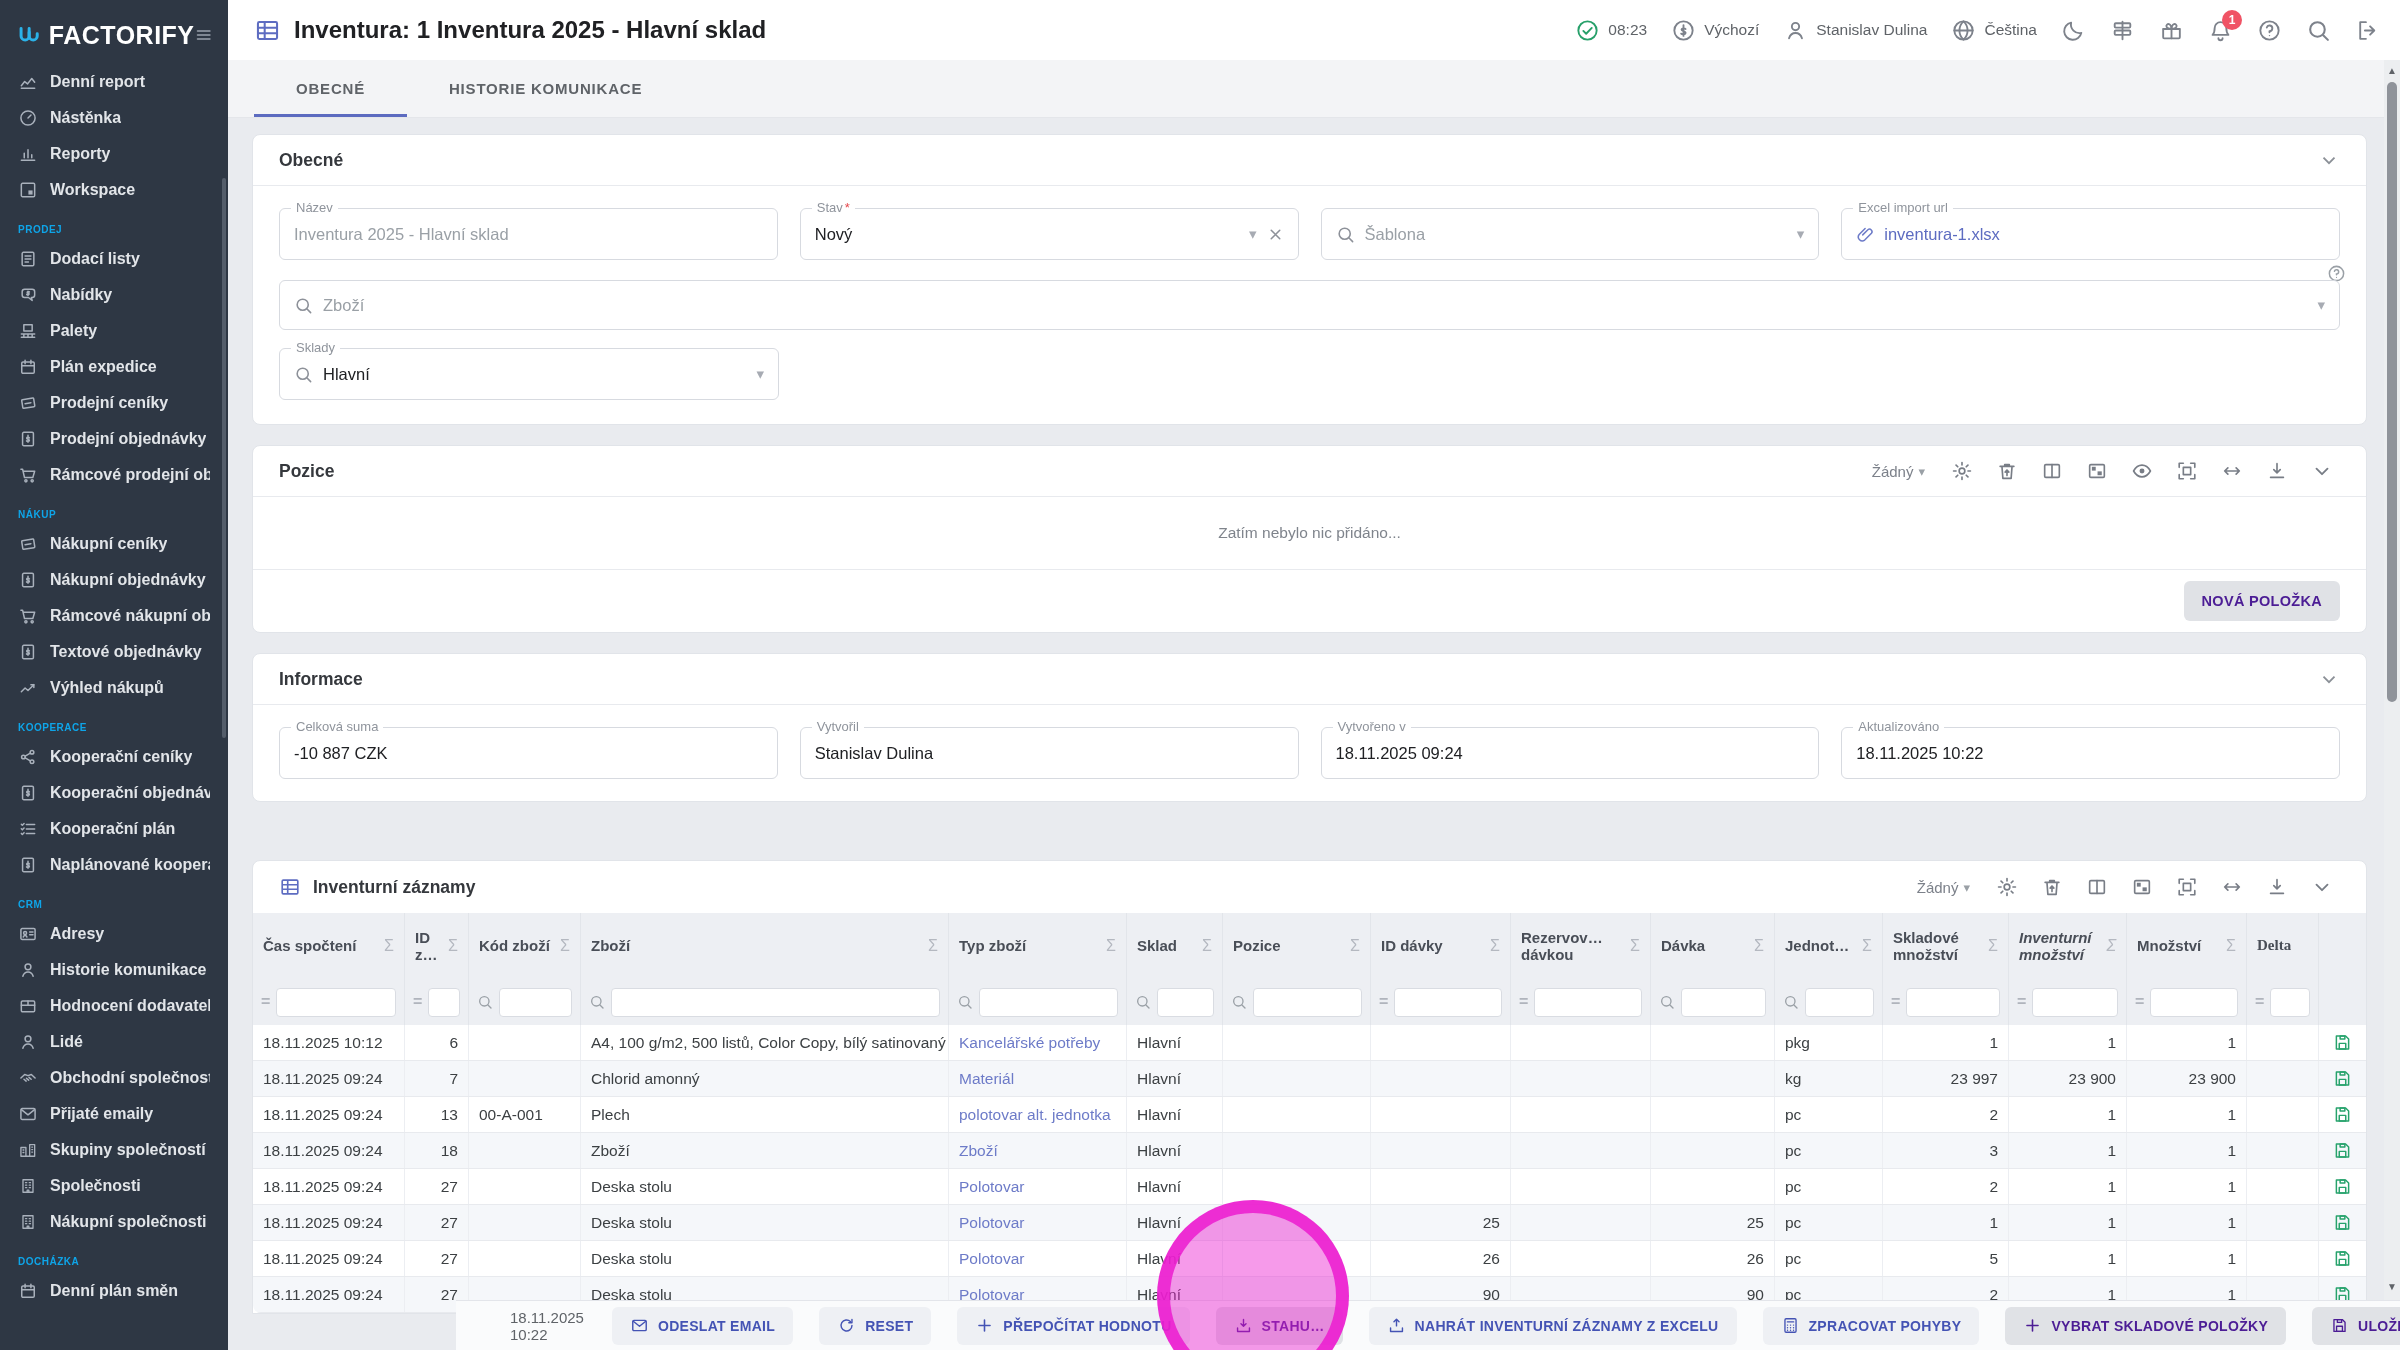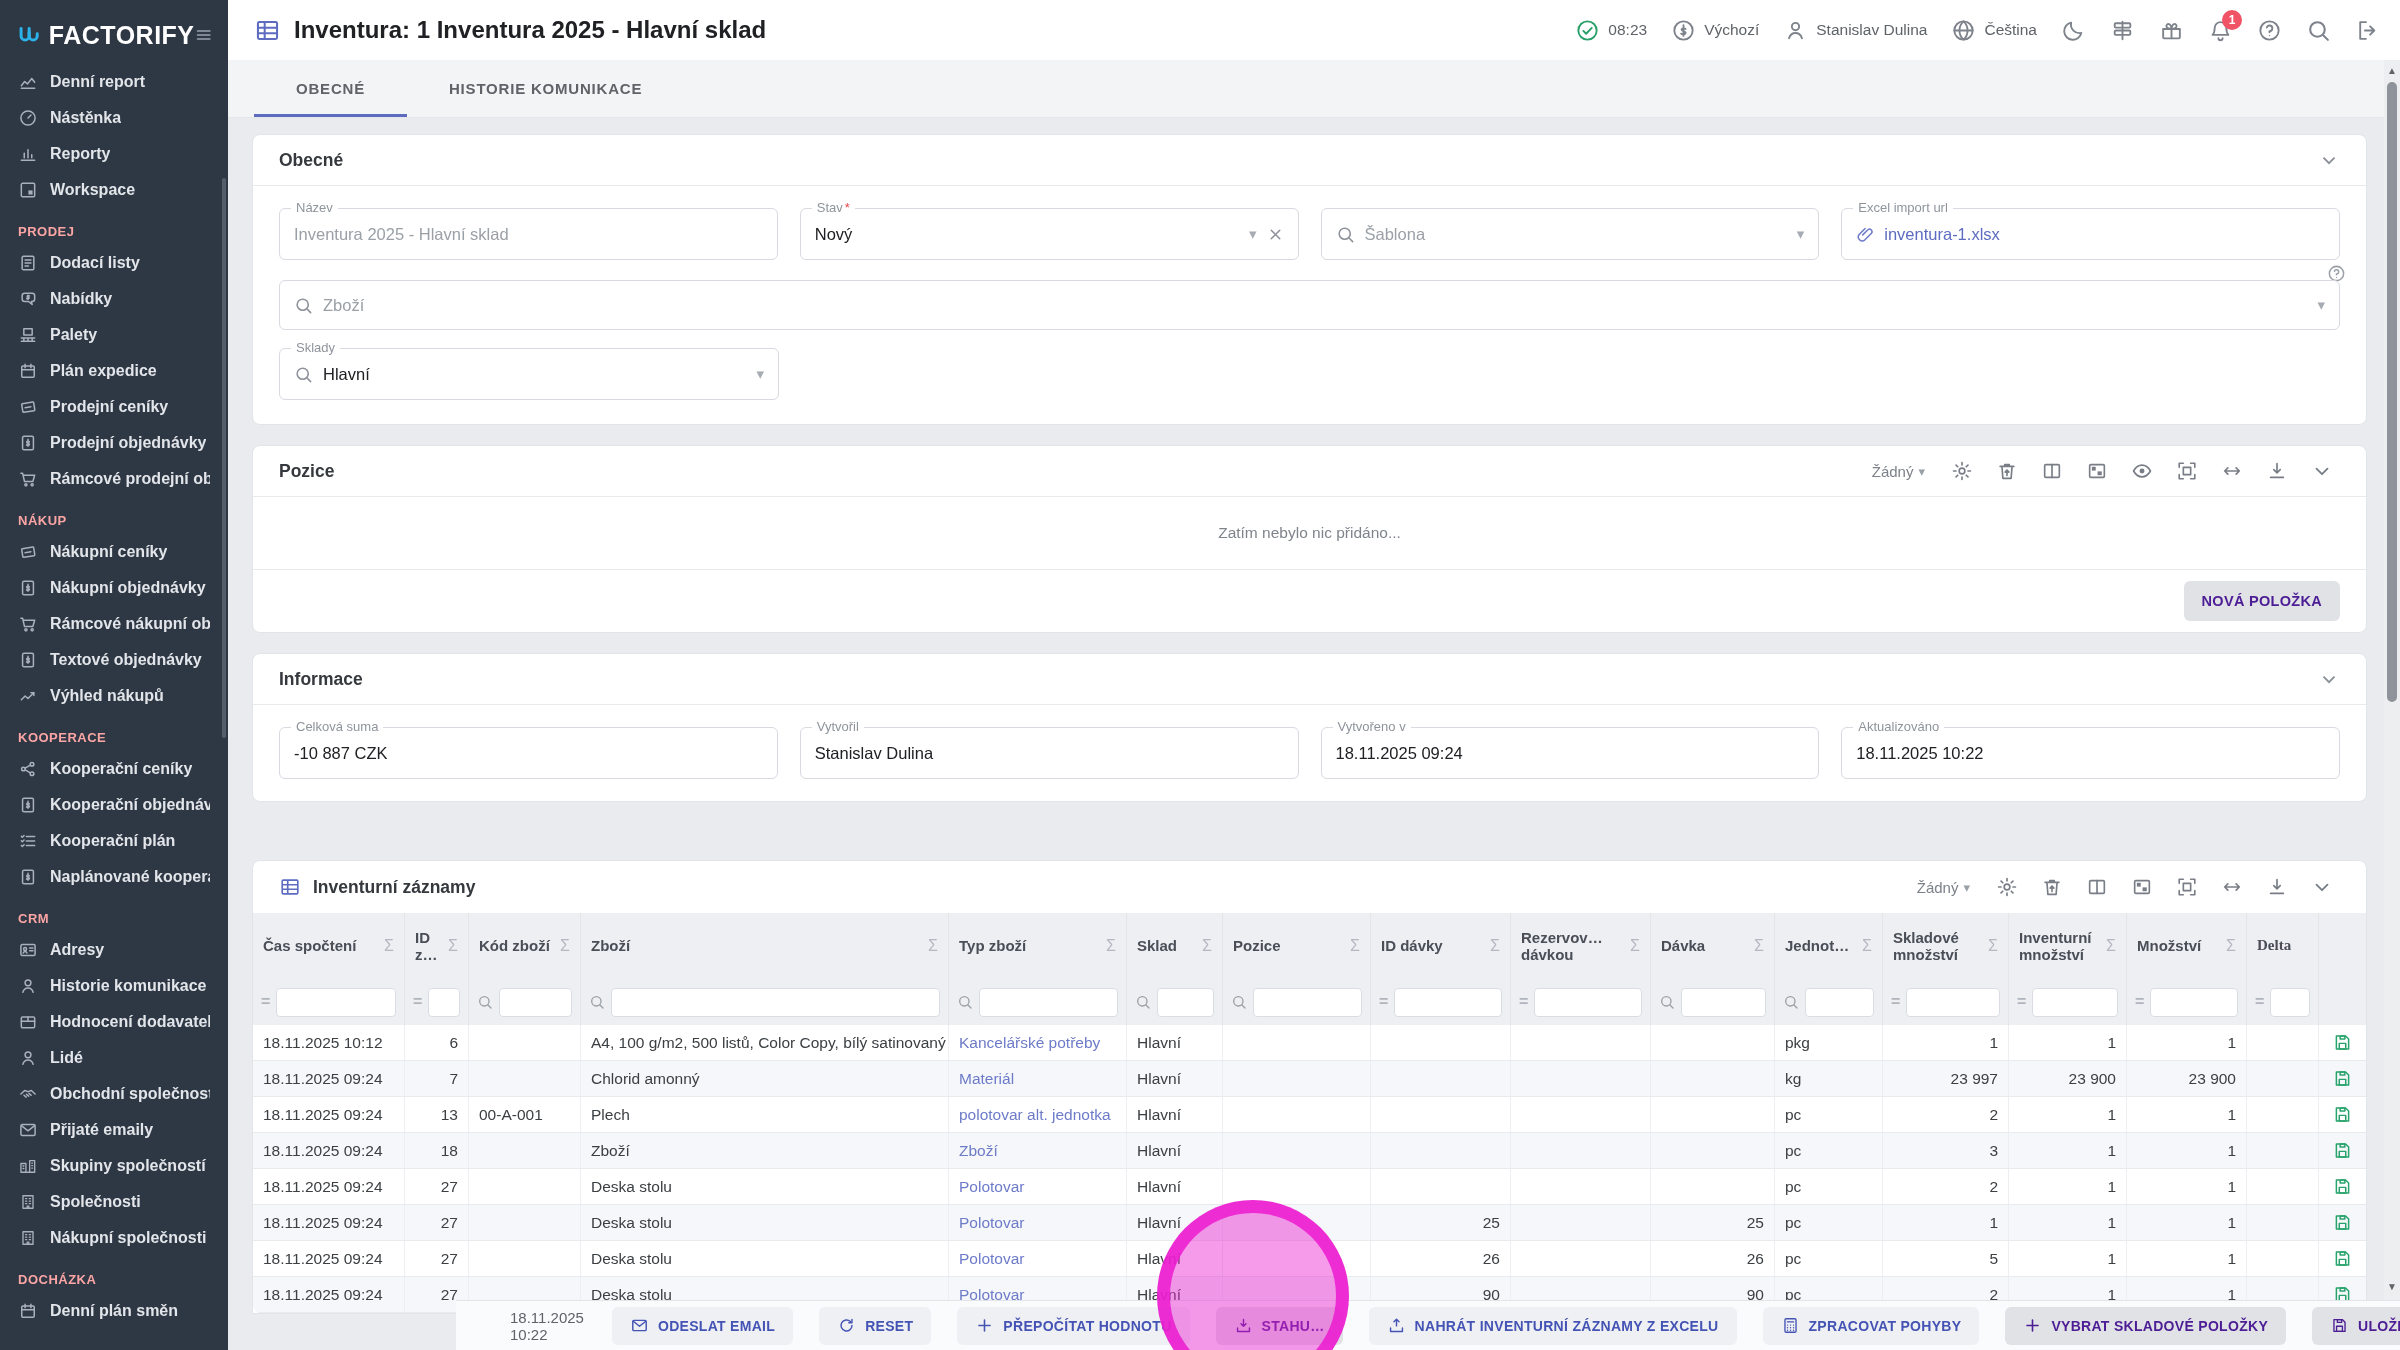--- a/index.html
+++ b/index.html
@@ -8,21 +8,21 @@
 
   .icon { display:inline-flex; align-items:center; justify-content:center; }
   .icon svg { width:100%; height:100%; display:block; }
 
   
   .sidebar { position:absolute; left:0; top:0; width:228px; height:1350px; background:#2e3744; z-index:30; overflow:hidden; }
   .logo-row { display:flex; align-items:center; padding:20px 16px 14px 18px; }
   .logo-mark { width:34px; height:30px; color:#2bb2e8; margin-right:8px; }
   .logo-text { color:#fff; font-size:25px; font-weight:800; letter-spacing:.5px; flex:1; }
   .hamburger { width:26px; height:22px; color:#9aa2ad; cursor:pointer; }
-  .sb-section { font-size:13px; font-weight:700; color:#fca5a5; letter-spacing:.5px; padding:16px 18px 6px 18px; }
+  .sb-section { font-size:10px; font-weight:700; color:#0ea5e9; letter-spacing:.5px; padding:16px 18px 6px 18px; }
   .sb-item { display:flex; align-items:center; height:36px; padding:0 18px; cursor:pointer; }
   .sb-item .icon { width:20px; height:20px; color:#a9b1bc; margin-right:12px; flex:none; }
   .sb-item span.lbl { color:#e2e5e9; font-size:16px; font-weight:600; white-space:nowrap; overflow:hidden; }
   .sb-thumb { position:absolute; right:2px; top:178px; width:4px; height:560px; background:#545d6a; border-radius:2px; }
 
   
   .topbar { position:absolute; left:228px; top:0; right:0; height:60px; background:#fff; display:flex; align-items:center; padding:0 20px 0 26px; z-index:25; }
   .tb-title-icon { width:27px; height:27px; color:#5d6cc1; margin-right:13px; }
   .tb-title { font-size:24px; font-weight:700; color:#202124; flex:1; white-space:nowrap; }
   .tb-actions { display:flex; align-items:center; gap:24px; }
@@ -857,21 +857,21 @@
             </div>
             <div class="th" style="width: 108px; flex: 0 0 auto;">
               <span class="lbl">Jednot…</span>
               <span class="sigma">Σ</span>
             </div>
             <div class="th" style="width: 126px; flex: 0 0 auto;">
               <span class="lbl">Skladové
 množství</span>
               <span class="sigma">Σ</span>
             </div>
-            <div class="th" style="width: 118px; flex: 0 0 auto;">
+            <div class="th" style="width: 118px; flex: 0 0 auto; font-style: italic;">
               <span class="lbl">Inventurní
 množství</span>
               <span class="sigma">Σ</span>
             </div>
             <div class="th" style="width: 120px; flex: 0 0 auto;">
               <span class="lbl">Množství</span>
               <span class="sigma">Σ</span>
             </div>
             <div class="th" style="width: 72px; flex: 0 0 auto; font-family: Liberation Serif, serif;">
               <span class="lbl">Delta</span>

